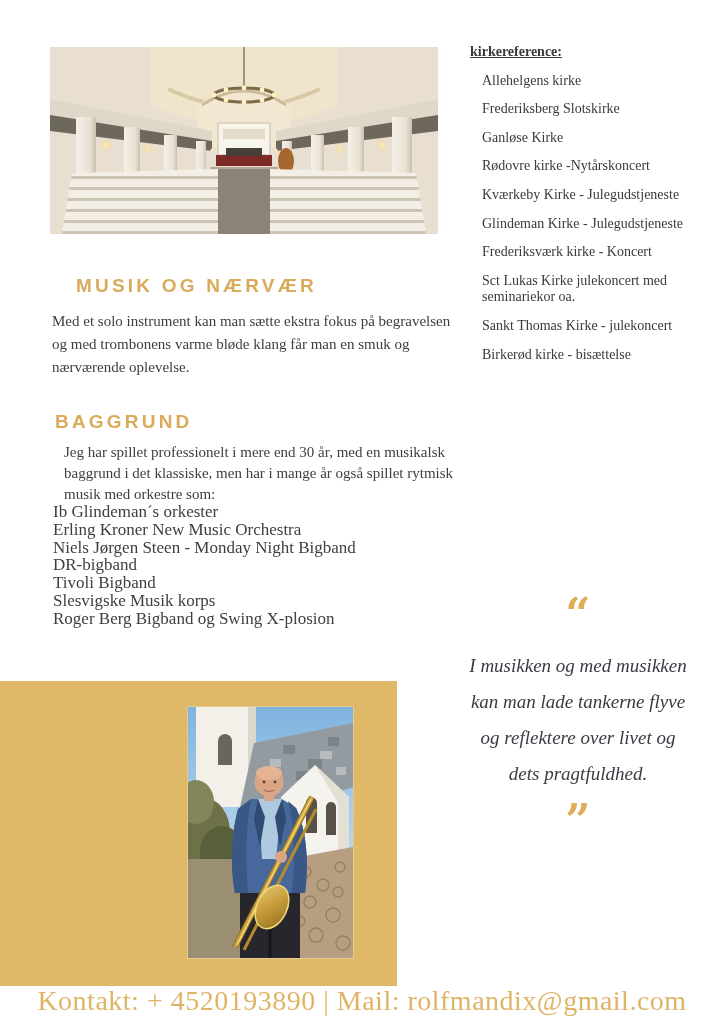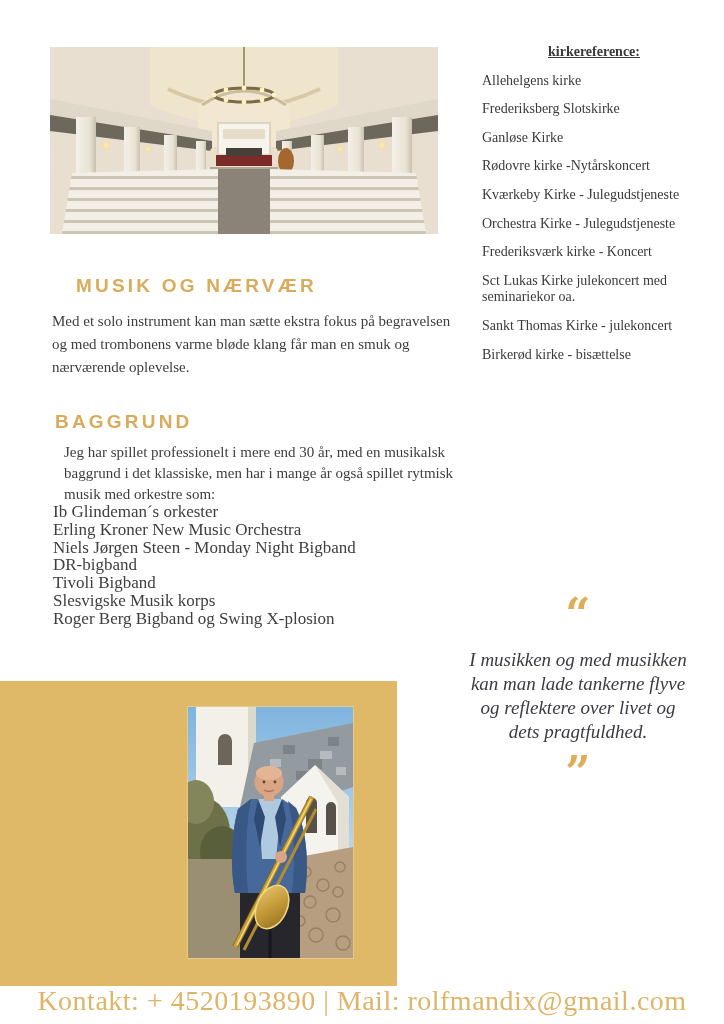--- a/index.html
+++ b/index.html
@@ -5,40 +5,40 @@
   html,body{margin:0;padding:0;background:#ffffff;}
   .page{position:relative;width:724px;height:1024px;background:#ffffff;overflow:hidden;
         font-family:"Liberation Serif",serif;color:#3d3d3d;}
 
   
   .church-photo{position:absolute;left:50px;top:47px;width:388px;height:187px;overflow:hidden;}
   .church-photo svg{display:block;}
 
   
   .refs{position:absolute;left:470px;top:44px;width:248px;font-size:14px;line-height:16.6px;color:#3a3a3a;}
-  .refs-heading{font-weight:bold;text-decoration:underline;margin-bottom:2px;text-align:center;}
+  .refs-heading{font-weight:bold;text-decoration:underline;margin-bottom:2px;}
   .ref-item{margin:12px;}
 
   
   .gold-heading{position:absolute;font-family:"Liberation Sans",sans-serif;font-weight:bold;
                 font-size:19px;letter-spacing:3.2px;color:#D9AB5B;}
   .h-musik{left:52px;top:275px;margin-left:24px;}
   .h-baggrund{left:55px;top:411px;}
 
   
   .para{position:absolute;font-size:15px;color:#3e3e3e;}
   .p-musik{left:52px;top:310px;width:400px;line-height:23px;}
   .p-baggrund{left:64px;top:442px;width:410px;line-height:21px;}
   .orchestras{position:absolute;left:53px;top:503px;width:410px;font-size:17px;line-height:17.8px;color:#3e3e3e;}
 
   
   .quote{position:absolute;left:468px;top:600px;width:220px;text-align:center;}
   .quote-mark{font-family:"DejaVu Serif",serif;font-weight:bold;font-size:44px;line-height:30px;
               color:#DFAE56;display:block;height:30px;}
-  .quote-text{font-style:italic;font-size:19px;line-height:24px;color:#3b3b44;margin:18px 0 14px 0;}
+  .quote-text{font-style:italic;font-size:19px;line-height:36px;color:#3b3b44;margin:18px 0 14px 0;}
 
   
   .gold-block{position:absolute;left:0;top:681px;width:397px;height:305px;background:#DFB968;}
   .portrait-photo{position:absolute;left:188px;top:707px;width:165px;height:251px;overflow:hidden;
                   box-shadow:0 0 0 1px rgba(255,255,255,.25);}
 
   
   .contact{position:absolute;left:0;top:985px;width:724px;text-align:center;
            font-size:28px;color:#E0B466;letter-spacing:.5px;}
 </style>
@@ -126,21 +126,21 @@
   </div>
 
   <div class="refs">
     <div class="refs-heading">kirkereference:</div>
     <div>
         <div class="ref-item">Allehelgens kirke</div>
         <div class="ref-item">Frederiksberg Slotskirke</div>
         <div class="ref-item">Ganløse Kirke</div>
         <div class="ref-item">Rødovre kirke -Nytårskoncert</div>
         <div class="ref-item">Kværkeby Kirke - Julegudstjeneste</div>
-        <div class="ref-item">Orchestra Kirke - Julegudstjeneste</div>
+        <div class="ref-item">Glindeman Kirke - Julegudstjeneste</div>
         <div class="ref-item">Frederiksværk kirke - Koncert</div>
         <div class="ref-item">Sct Lukas Kirke julekoncert med seminariekor oa.</div>
         <div class="ref-item">Sankt Thomas Kirke - julekoncert</div>
         <div class="ref-item">Birkerød kirke - bisættelse</div>
       </div>
   </div>
 
   <div class="gold-heading h-musik">MUSIK OG NÆRVÆR</div>
   <div class="para p-musik">Med et solo instrument kan man sætte ekstra fokus på begravelsen og med trombonens varme bløde klang får man en smuk og nærværende oplevelse.</div>
 

